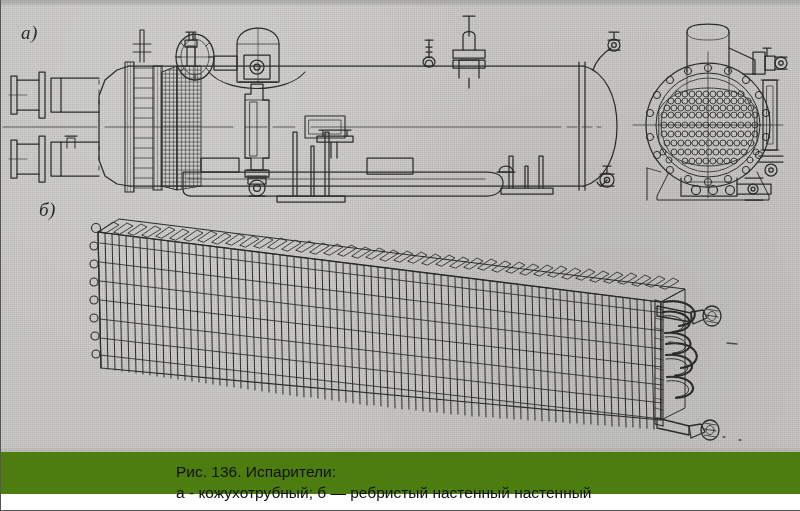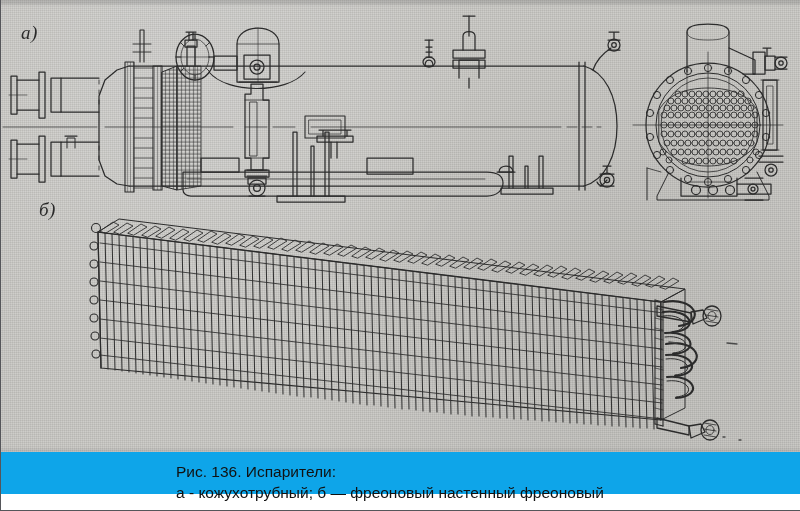--- a/index.html
+++ b/index.html
@@ -41,21 +41,21 @@
     font-family:"Liberation Serif","DejaVu Serif",serif;
     font-style:italic;font-size:19px;color:#2a2a2a;
     letter-spacing:.5px;
   }
   #label-a{left:20px;top:22px;}
   #label-b{left:38px;top:199px;}
 
   
   .caption{
     position:absolute;left:0;top:452px;width:800px;height:42px;
-    background:#0ea5e9;
+    background:#4d7c0f;
   }
   .caption-inner{
     padding-top:9px;padding-left:175px;
     font-size:15.5px;line-height:21px;color:#111111;
     white-space:nowrap;
   }
   .caption-line{display:block;}
 </style>
 </head>
 <body>
@@ -681,17 +681,17 @@
       </g>
     </svg>
 
     <div class="fig-letter" id="label-a">а)</div>
     <div class="fig-letter" id="label-b">б)</div>
   </div>
 
   <div class="caption">
     <div class="caption-inner">
       <span class="caption-line">Рис. 136. Испарители:</span>
-      <span class="caption-line">а - кожухотрубный; б — фреоновый настенный фреоновый</span>
+      <span class="caption-line">а - кожухотрубный; б — ребристый настенный настенный</span>
     </div>
   </div>
 
 </div>
 
 </body></html>

